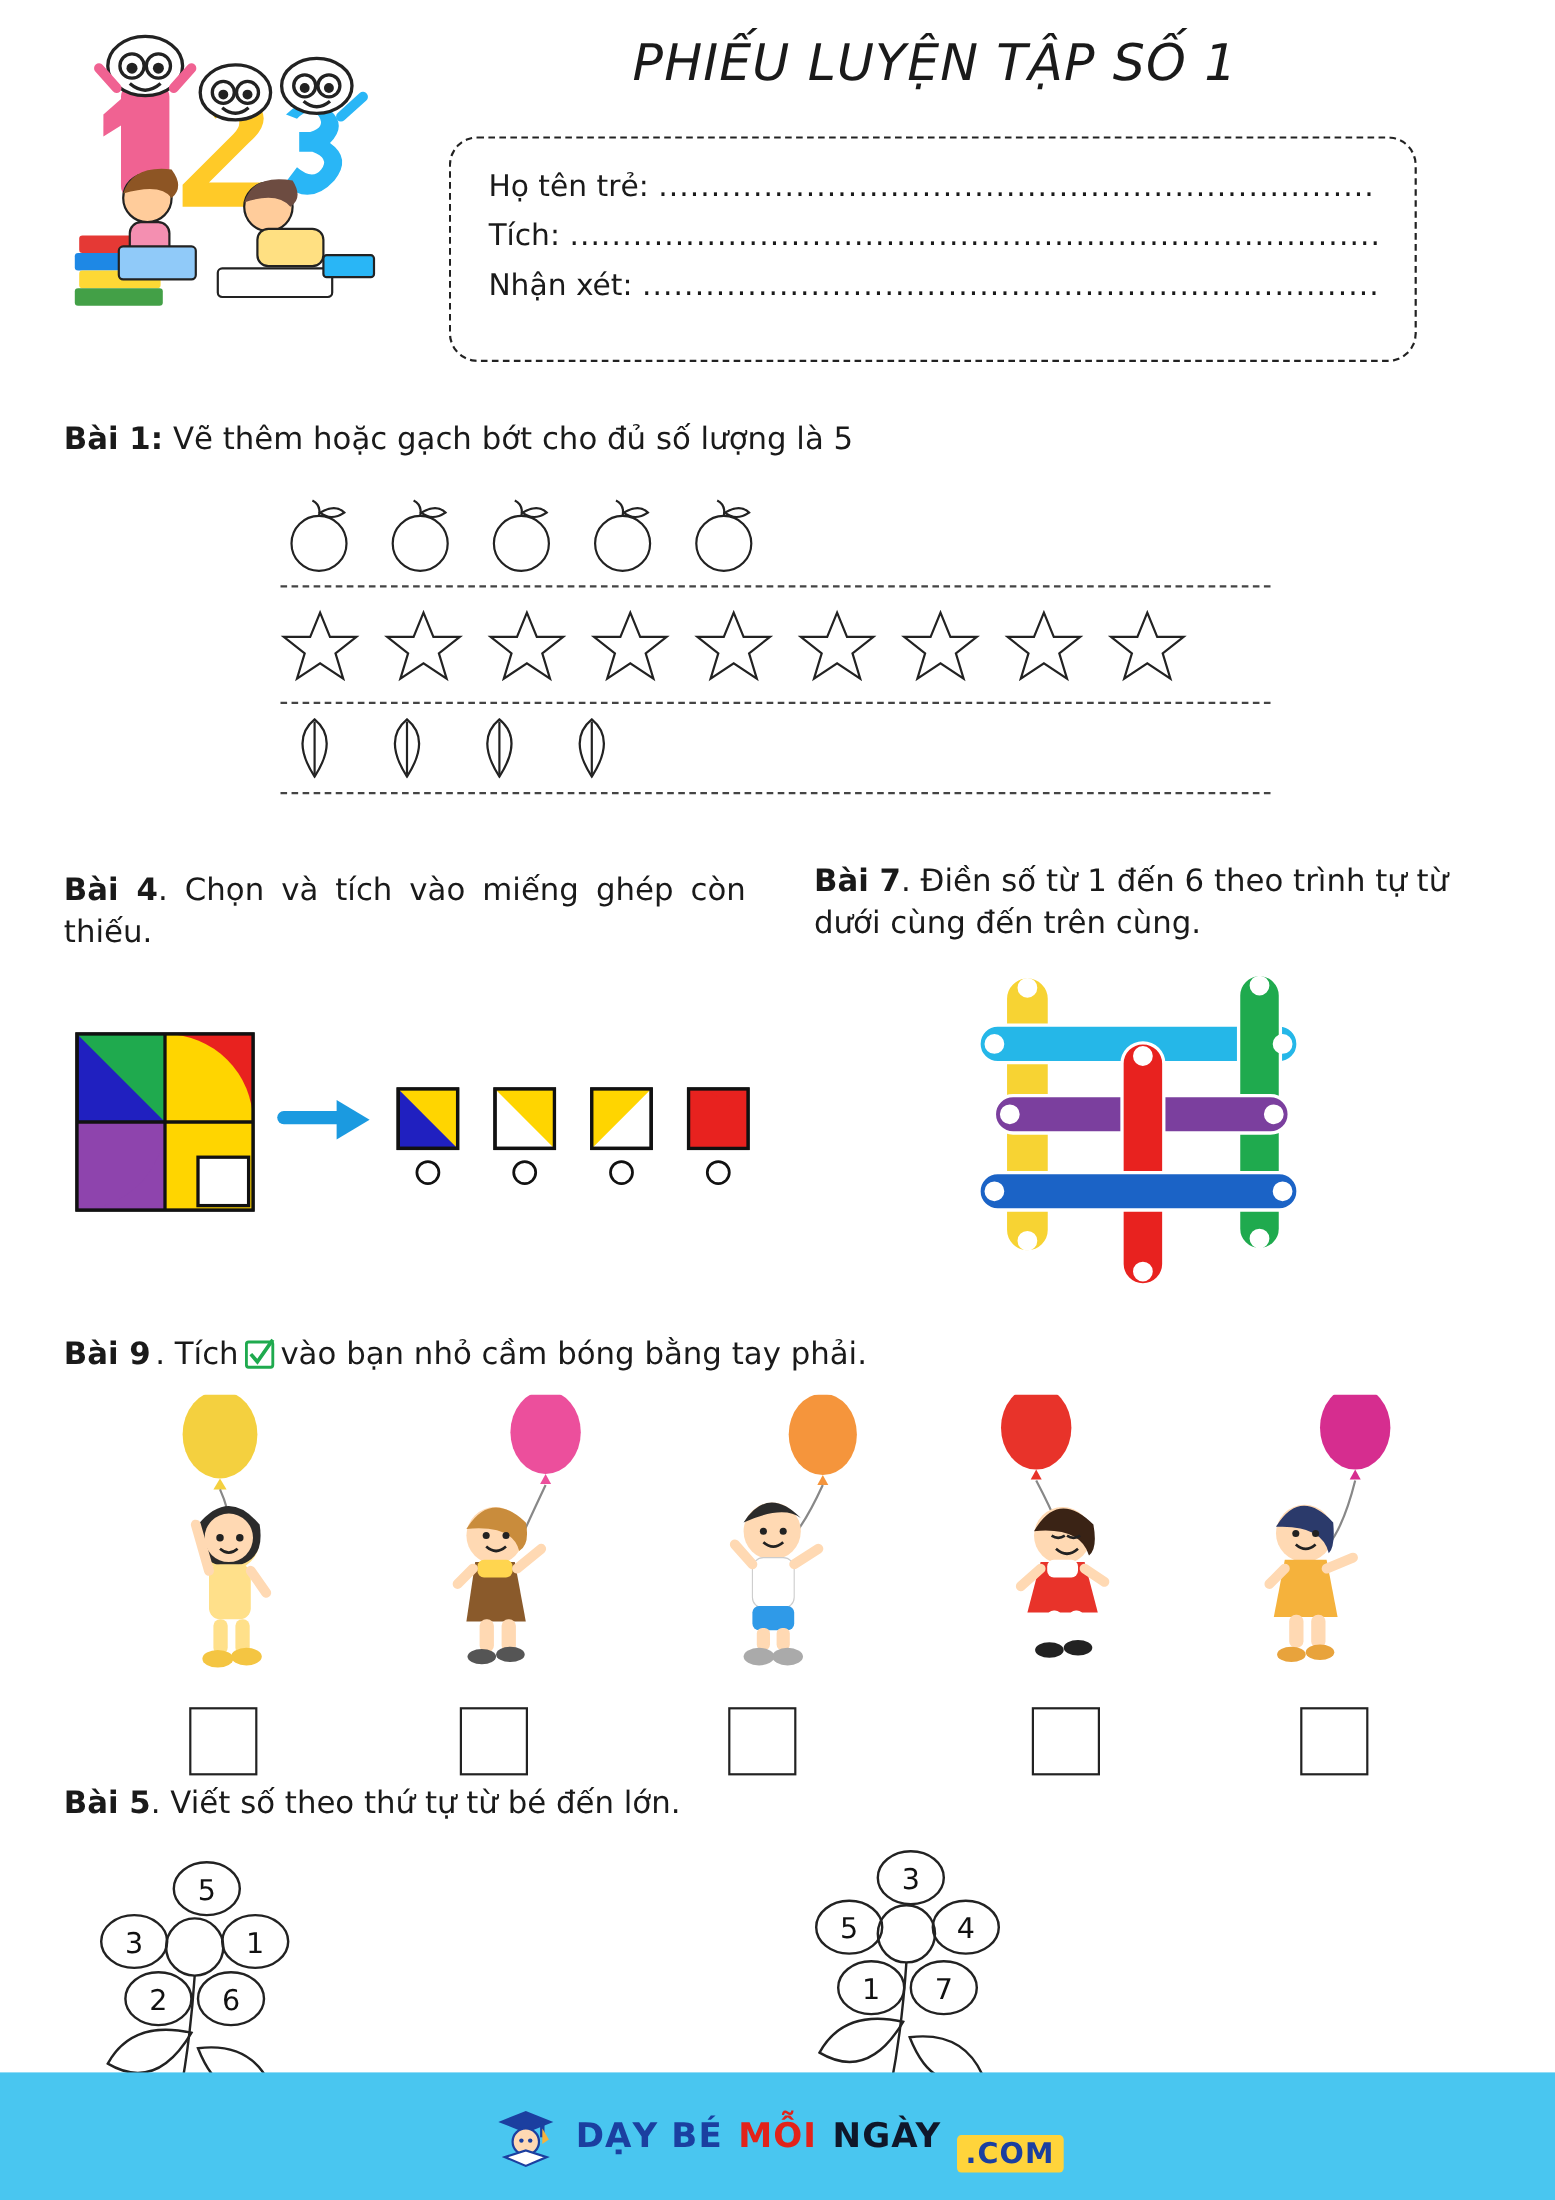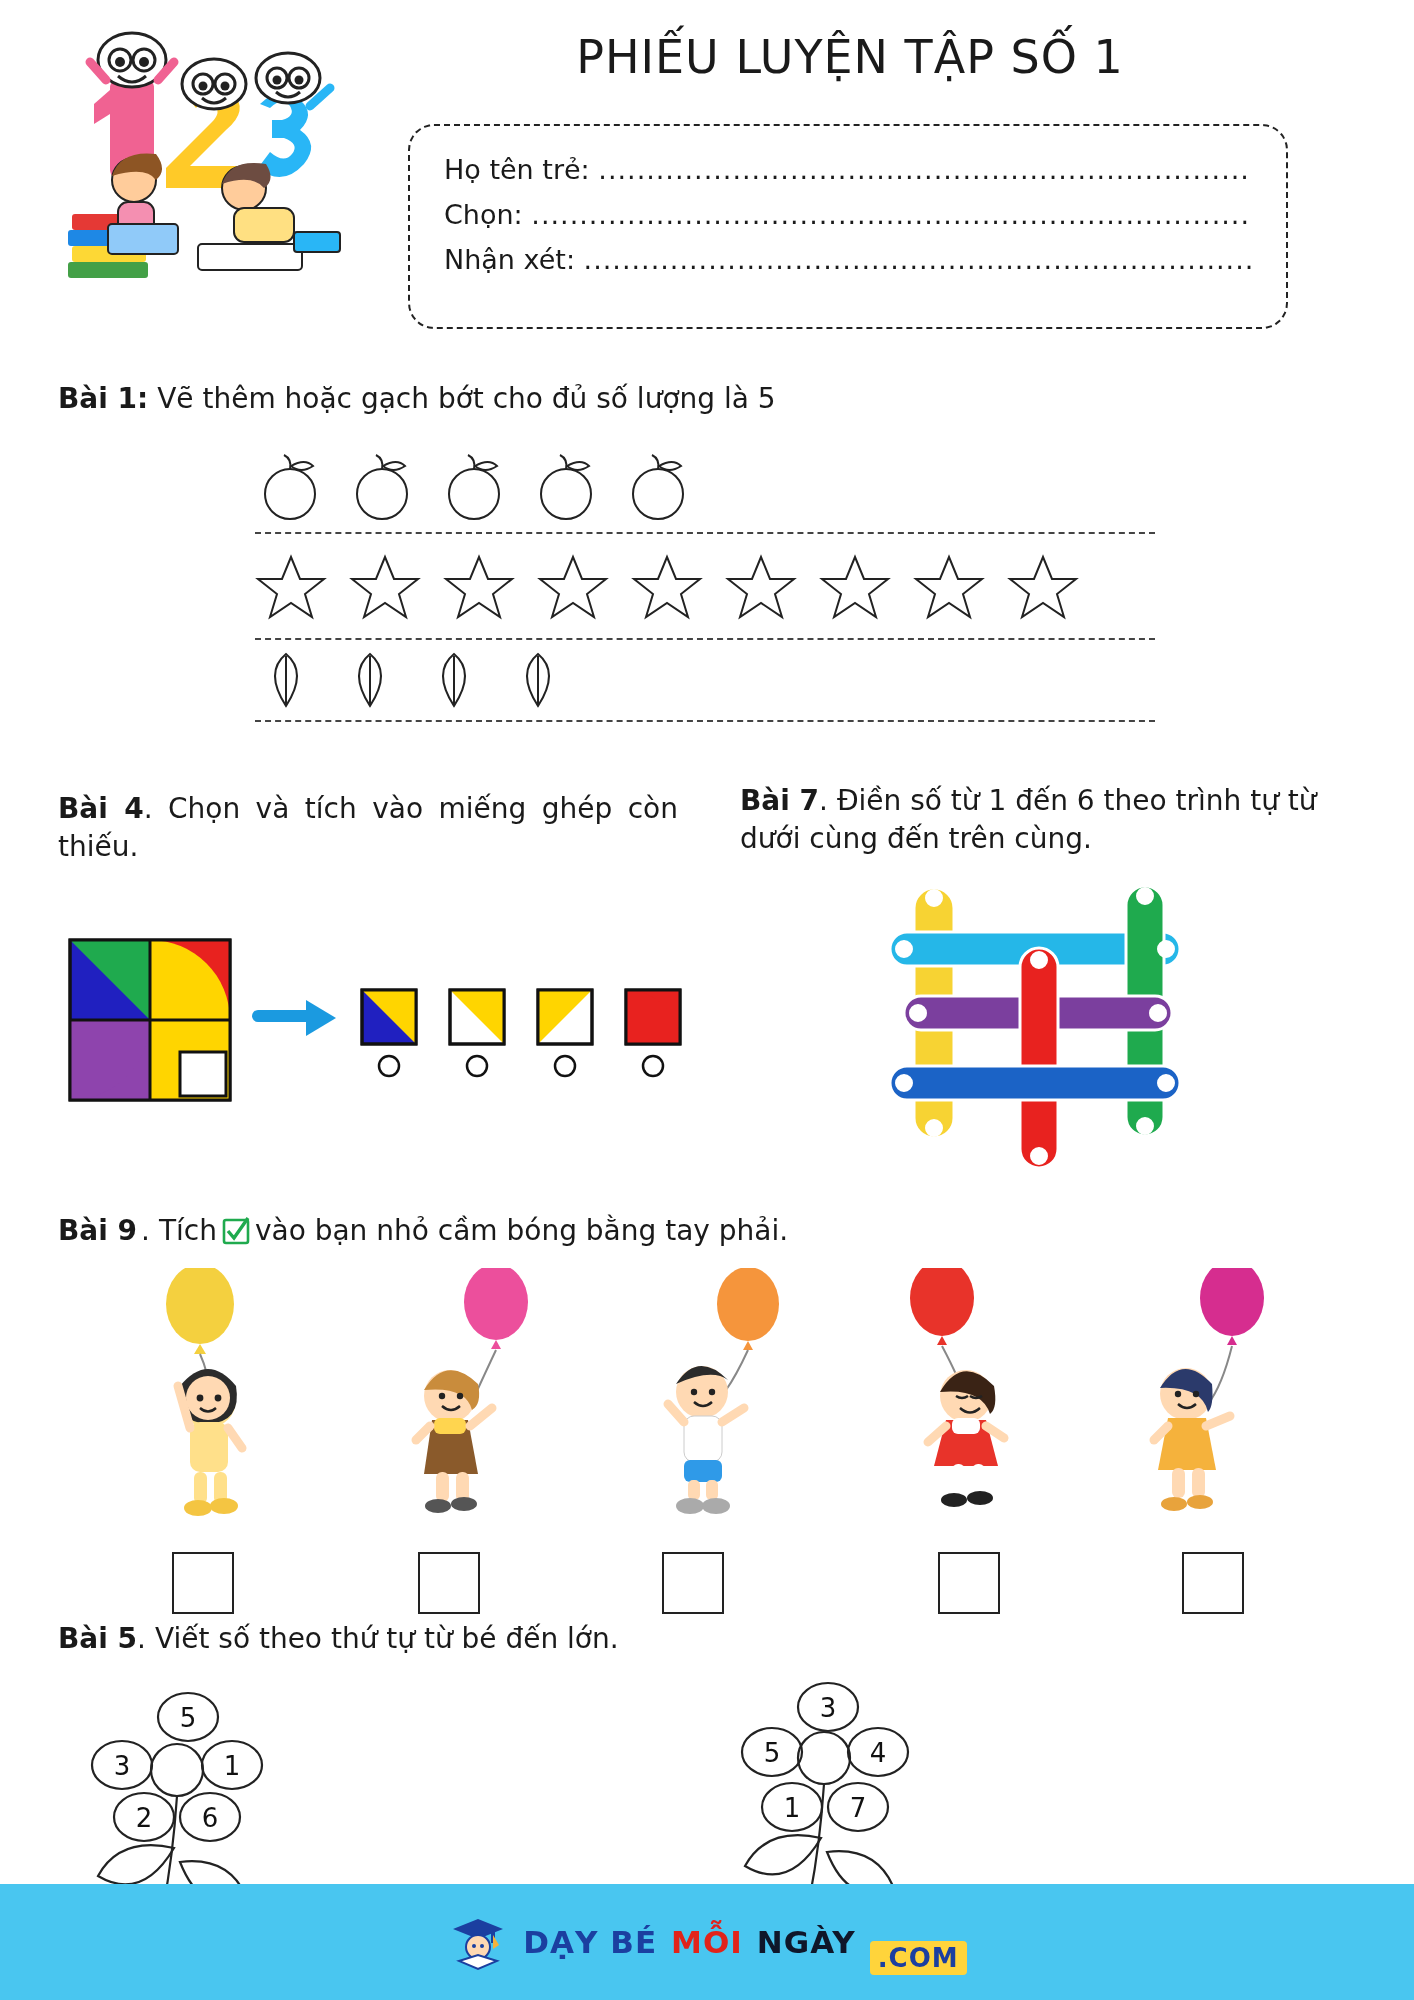--- a/index.html
+++ b/index.html
@@ -12,21 +12,21 @@
     color:#1a1a1a;
   }
   .page{position:relative;width:1414px;height:2000px;}
 
   
   .header{position:absolute;left:0;top:0;width:1414px;height:360px;}
   .mascot{position:absolute;left:48px;top:18px;width:300px;height:290px;}
   .title{
     position:absolute;left:380px;top:30px;width:940px;
     text-align:center;font-size:46px;letter-spacing:1px;
-    font-family:"DejaVu Sans", sans-serif;font-weight:400;
+    font-family:"DejaVu Sans", sans-serif;font-weight:400;font-style:italic;
   }
   .infobox{
     position:absolute;left:408px;top:124px;width:880px;height:205px;
     border:2px dashed #222;border-radius:26px;box-sizing:border-box;
     padding:14px 34px;
   }
   .infoline{font-size:27px;margin-top:14px;white-space:nowrap;overflow:hidden;}
   .infoline .dots{letter-spacing:1px;}
 
   
@@ -144,21 +144,21 @@
     </div>
 
     <div class="title">PHIẾU LUYỆN TẬP SỐ 1</div>
 
     <div class="infobox">
       <div class="infoline">
         <span>Họ tên trẻ:</span>
         <span class="dots">....................................................................</span>
       </div>
       <div class="infoline">
-        <span>Chọn:</span>
+        <span>Tích:</span>
         <span class="dots">.............................................................................</span>
       </div>
       <div class="infoline">
         <span>Nhận xét:</span>
         <span class="dots">......................................................................</span>
       </div>
     </div>
   </div>
 
   <div class="b1">

